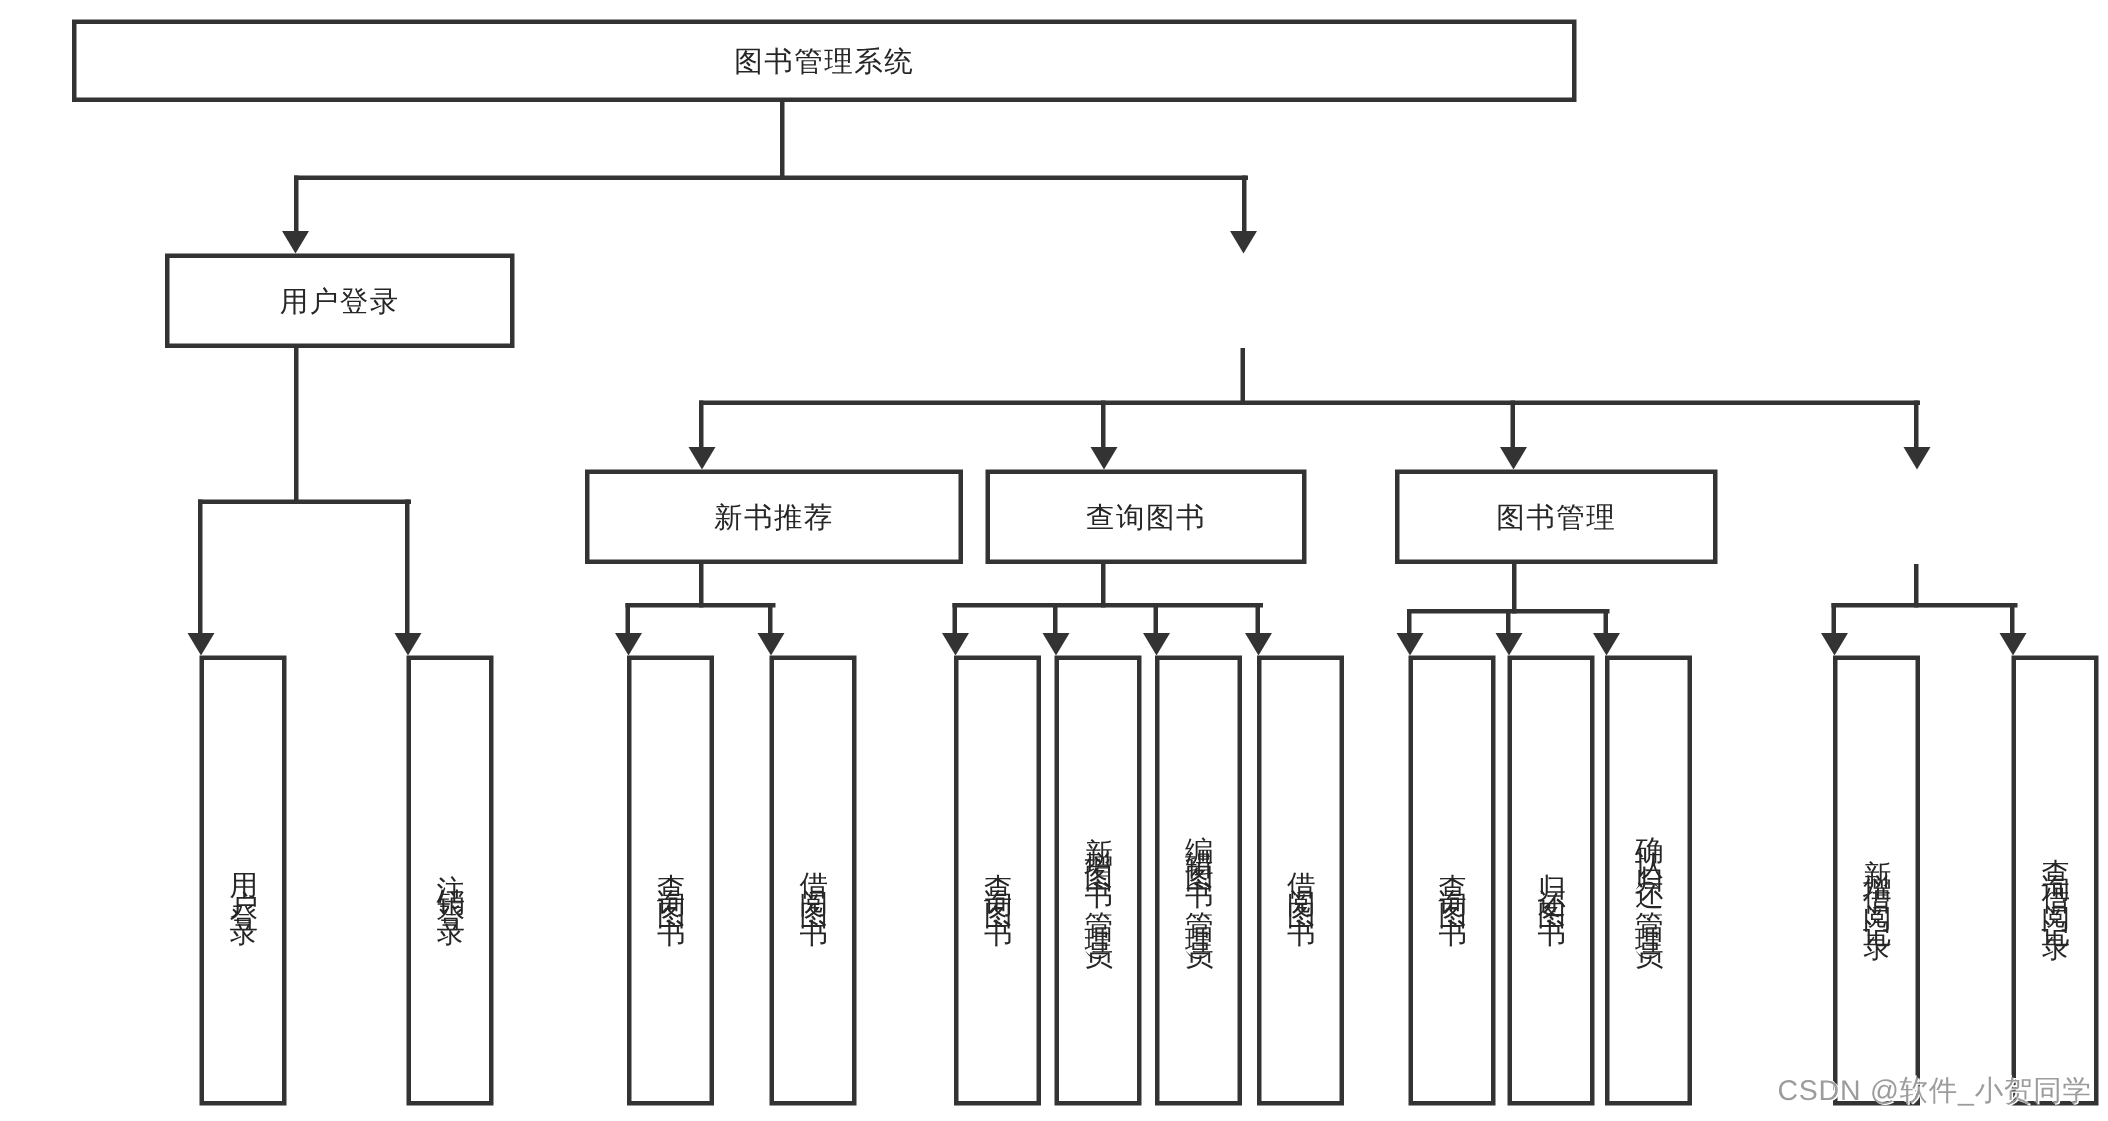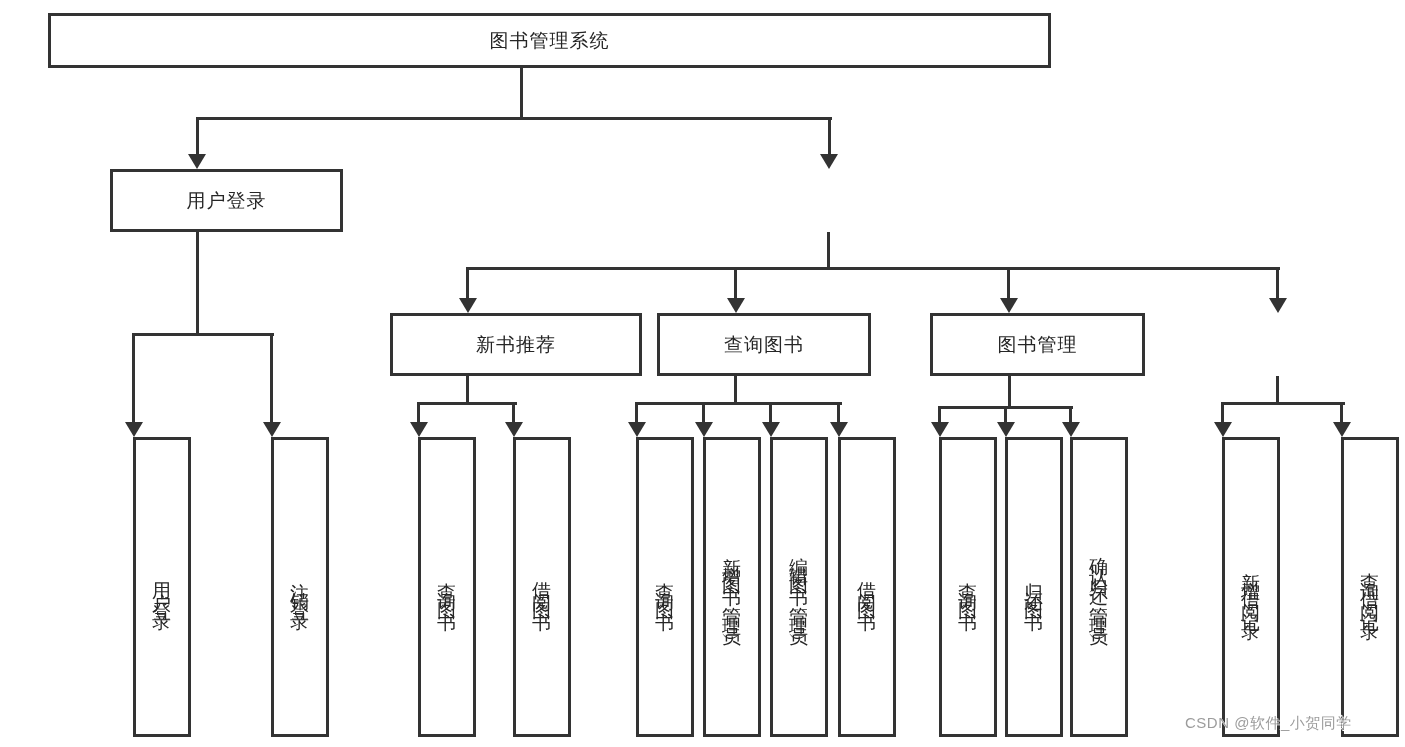--- a/index.html
+++ b/index.html
@@ -45,21 +45,21 @@
   .hline{position:absolute;height:3px;background:var(--line);}
   .arrow{
     position:absolute;width:0;height:0;
     border-left:9px solid transparent;
     border-right:9px solid transparent;
     border-top:15px solid var(--line);
   }
   .watermark{
     position:absolute;
     left:1185px;top:714px;
-    font-size:15px;
+    font-size:19px;
     color:var(--wm);
     letter-spacing:0.5px;
     text-shadow:1px 1px 0 #ffffff,-1px -1px 0 #ffffff;
     white-space:nowrap;
   }
 </style>
 </head>
 <body>
 
 <div class="canvas">

